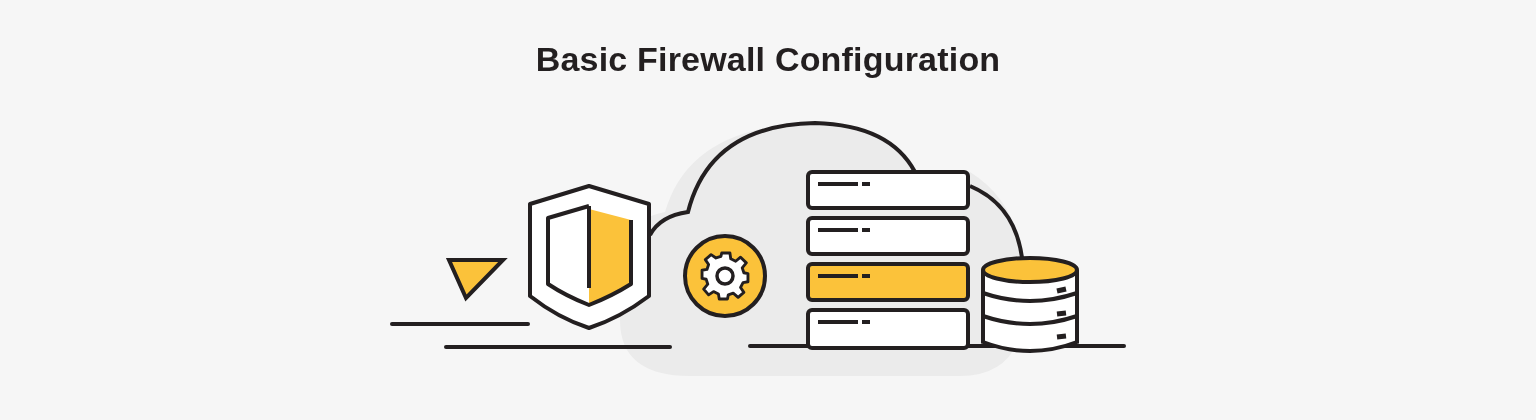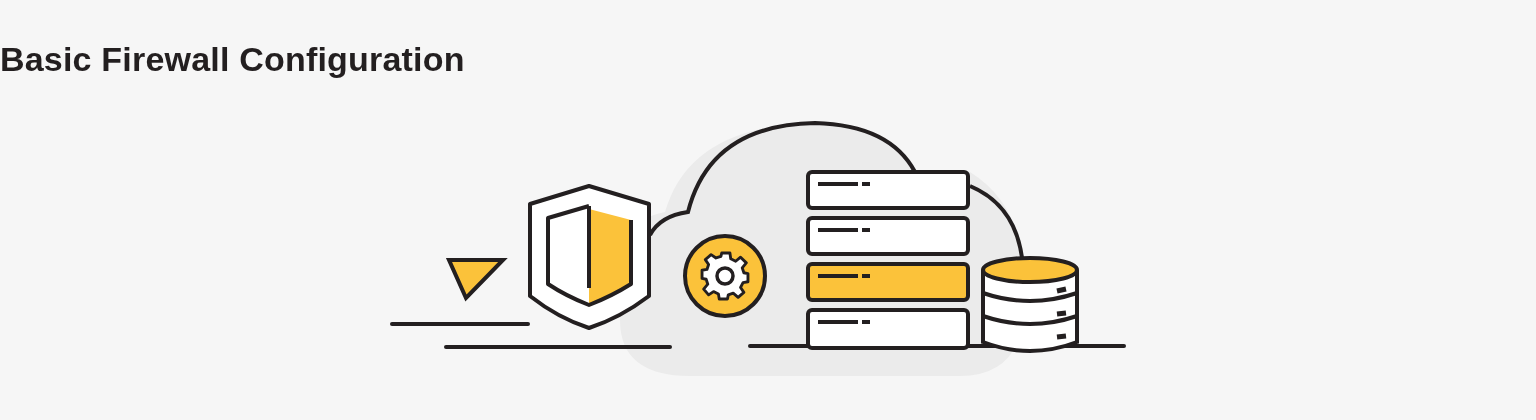--- a/index.html
+++ b/index.html
@@ -1,17 +1,17 @@
 <!DOCTYPE html>
 <html><head>
 <meta charset="utf-8">
 <style>
   html, body { margin: 0; padding: 0; }
   body { width: 1536px; height: 420px; background: #f6f6f6; overflow: hidden; position: relative; font-family: "Liberation Sans", sans-serif; }
-  .title { position: absolute; top: 40px; left: 0; width: 1536px; font-size: 34px; font-weight: bold; color: #231f20; letter-spacing: 0.2px; }
+  .title { position: absolute; top: 40px; left: 0; width: 1536px; text-align: center; font-size: 34px; font-weight: bold; color: #231f20; letter-spacing: 0.2px; }
   svg.art { position: absolute; left: 0; top: 0; }
 </style>
 </head>
 <body>
 
 <div class="title">Basic Firewall Configuration</div>
 
 <svg class="art" width="1536" height="420" viewBox="0 0 1536 420">
 
   <g>

